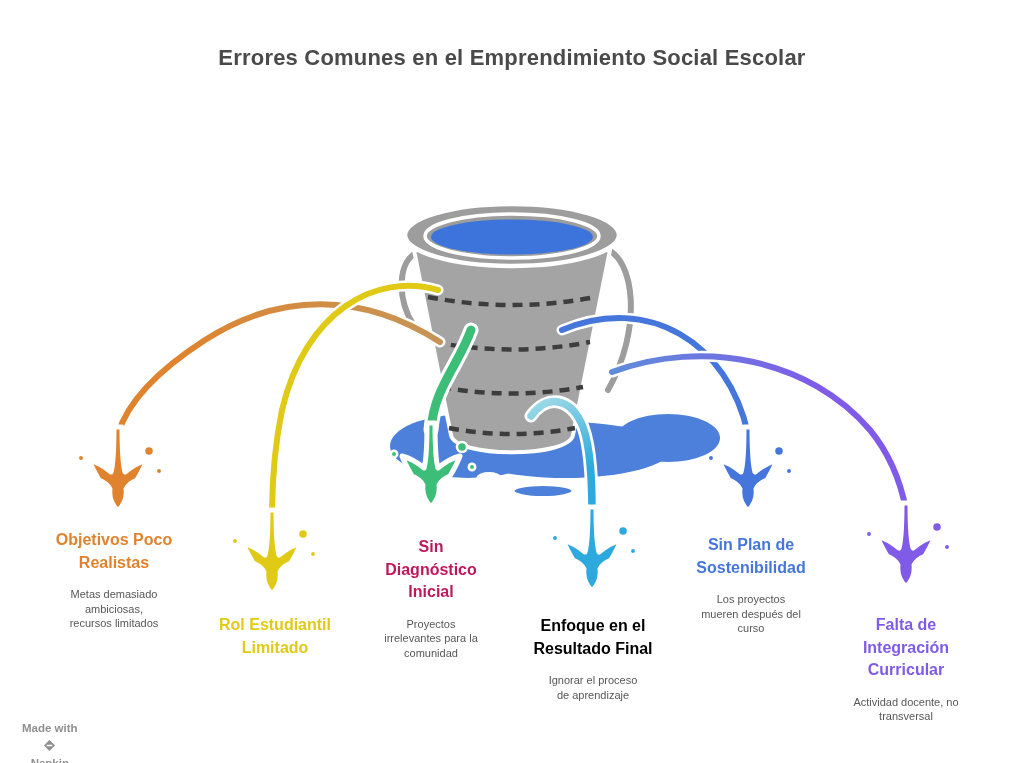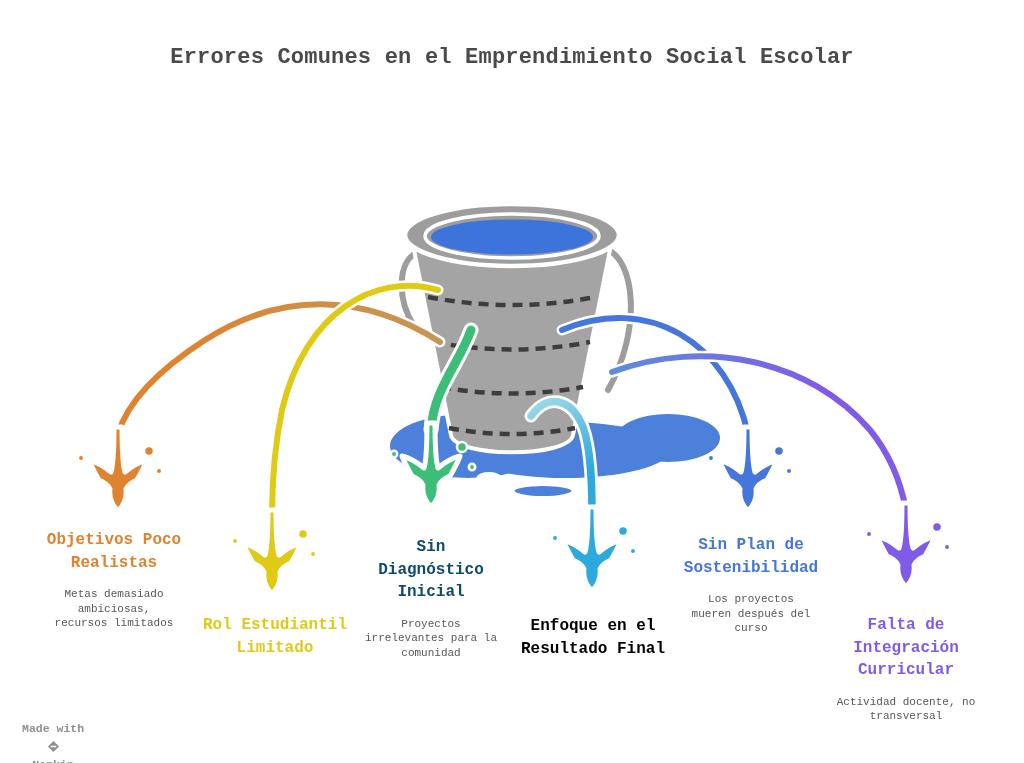--- a/index.html
+++ b/index.html
@@ -1,18 +1,18 @@
 <!DOCTYPE html>
 <html><head>
 <meta charset="utf-8">
 <style>
   html,body{margin:0;padding:0;background:#ffffff;}
   .canvas{
     position:relative;width:1024px;height:763px;background:#ffffff;overflow:hidden;
-    font-family:Liberation Mono, monospace;
+    font-family:Liberation Sans, sans-serif;
     border-radius:26px;
   }
   .diagram-title{
     position:absolute;left:512px;top:45px;transform:translateX(-50%);
     font-size:22px;font-weight:700;color:#4A4A4A;white-space:nowrap;letter-spacing:.2px;
   }
   .scene{position:absolute;left:0;top:0;width:1024px;height:763px;}
   .item{position:absolute;width:210px;transform:translateX(-50%);text-align:center;}
   .item-title{font-size:16px;font-weight:700;line-height:1.42;white-space:pre-line;margin:13px;}
   .item-desc{font-size:11px;font-weight:400;line-height:1.3;color:#575757;white-space:pre-line;margin:13px 0 0 0;}
@@ -132,30 +132,32 @@
 Realistas</p>
     <p class="item-desc">Metas demasiado
 ambiciosas,
 recursos limitados</p>
   </div>
   <div class="item" style="left:275px;top:601px;">
     <p class="item-title" style="color: rgb(224, 202, 22);">Rol Estudiantil
 Limitado</p>
   </div>
   <div class="item" style="left:431px;top:523px;">
-    <p class="item-title" style="color: #0c4a6e; text-align: center;">Sin
+    <p class="item-title" style="color: #be185d; text-align: center;">Sin
 Diagnóstico
 Inicial</p>
     <p class="item-desc">Proyectos
 irrelevantes para la
 comunidad</p>
   </div>
   <div class="item" style="left:593px;top:602px;">
     <p class="item-title" style="color: #000000;">Enfoque en el
 Resultado Final</p>
+    <p class="item-desc">Ignorar el proceso
+de aprendizaje</p>
   </div>
   <div class="item" style="left:751px;top:521px;">
     <p class="item-title" style="color: rgb(68, 118, 219);">Sin Plan de
 Sostenibilidad</p>
     <p class="item-desc">Los proyectos
 mueren después del
 curso</p>
   </div>
   <div class="item" style="left:906px;top:601px;">
     <p class="item-title" style="color: rgb(127, 91, 232);">Falta de

